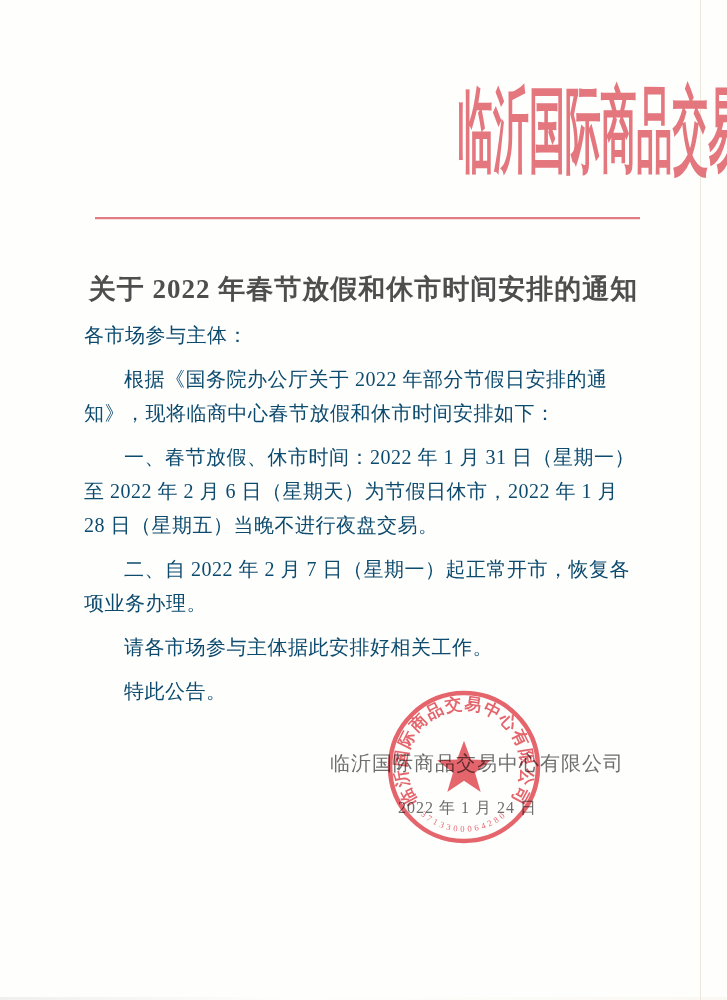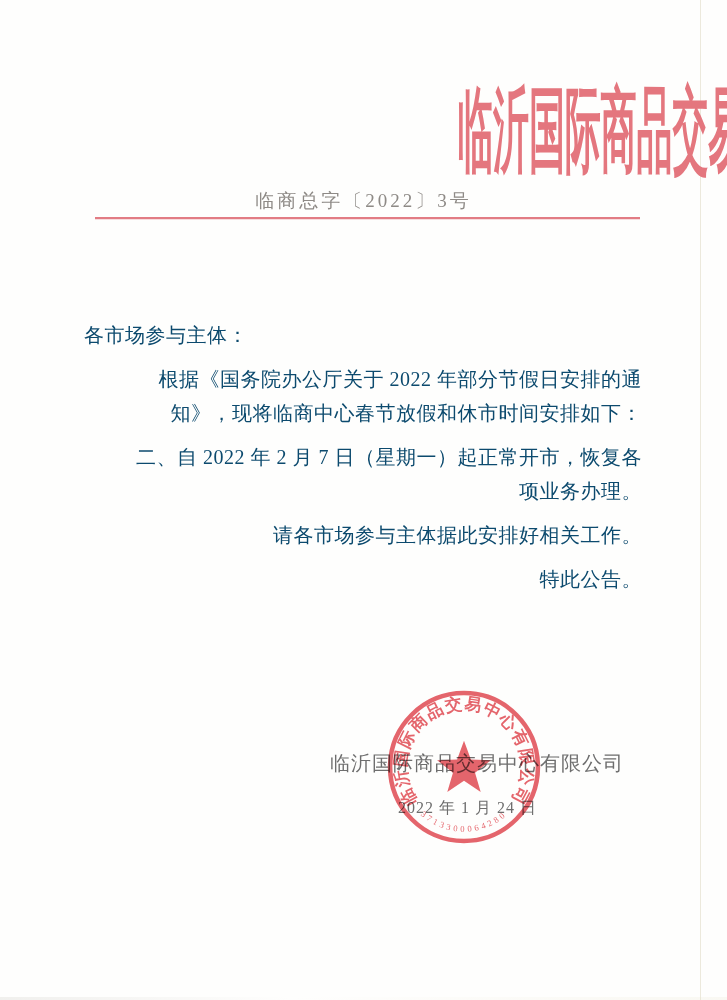--- a/index.html
+++ b/index.html
@@ -81,21 +81,21 @@
     position: absolute;
     top: 318px; left: 84px;
     width: 558px;
     font-size: 20px;
     line-height: 34px;
     color: #0c4a6e;
     letter-spacing: 0.5px;
   }
   .doc-body p { margin: 0; }
   .salutation { margin: 0; }
-  .para { text-indent: 2em; margin-top: 10px !important; text-align: right; }
+  .para { text-indent: 2em; margin-top: 10px !important; }
 
   
   .signature-block {
     position: absolute;
     top: 750px;
     left: 330px;
     width: 275px;
     text-align: center;
     color: #6e6e6e;
   }
@@ -131,28 +131,29 @@
 
 <div class="page">
 
   <div class="scan-line-right"></div>
   <div class="scan-edge-bottom"></div>
 
   <div class="org-title-wrap">
     <div class="org-title">临沂国际商品交易中心有限公司文件</div>
   </div>
 
-  <div class="doc-number">临商总字〔2022〕3号</div>
 
   <div class="red-divider"></div>
 
+  <h1 class="notice-title">关于 2022 年春节放假和休市时间安排的通知</h1>
 
   <div class="doc-body">
     <p class="salutation">各市场参与主体：</p>
     <p class="para">根据《国务院办公厅关于 2022 年部分节假日安排的通知》，现将临商中心春节放假和休市时间安排如下：</p>
+    <p class="para">一、春节放假、休市时间：2022 年 1 月 31 日（星期一）至 2022 年 2 月 6 日（星期天）为节假日休市，2022 年 1 月 28 日（星期五）当晚不进行夜盘交易。</p>
     <p class="para">二、自 2022 年 2 月 7 日（星期一）起正常开市，恢复各项业务办理。</p>
     <p class="para">请各市场参与主体据此安排好相关工作。</p>
     <p class="para">特此公告。</p>
   </div>
 
   <div class="signature-block">
     <div class="sign-org">临沂国际商品交易中心有限公司</div>
     <div class="sign-date">2022 年 1 月 24 日</div>
   </div>
 

